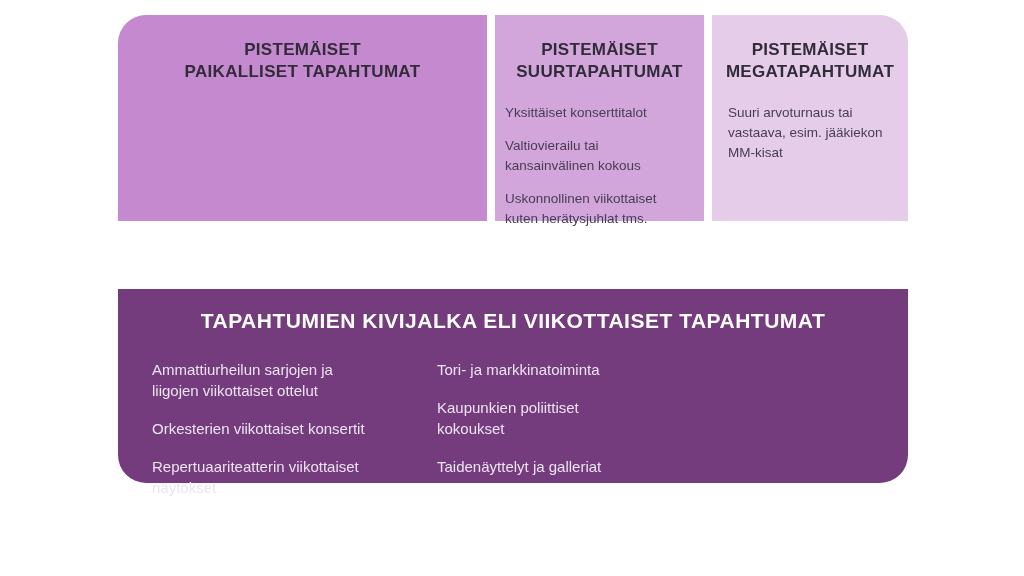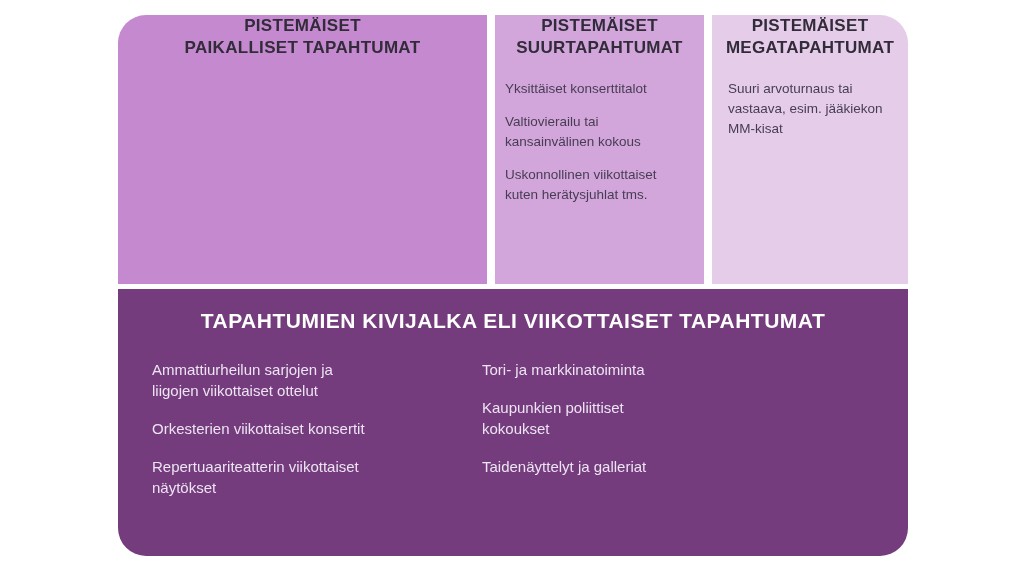--- a/index.html
+++ b/index.html
@@ -11,22 +11,23 @@
   #canvas {
     position: relative;
     width: 1024px;
     height: 576px;
     background: #ffffff;
     overflow: hidden;
   }
   .box {
     position: absolute;
     top: 15px;
-    height: 269px;
+    height: 206px;
     box-sizing: border-box;
+    padding-top: 24px;
   }
   #box1 {
     left: 118px;
     width: 369px;
     border-radius: 28px 0 0 0;
   }
   #box2 {
     left: 495px;
     width: 209px;
   }
@@ -55,40 +56,39 @@
   #box1 .box-items { padding: 20px 28px 0 52px; }
   #box2 .box-items { padding: 20px 8px 0 10px; }
   #box2 .box-items p { margin-bottom: 13px; }
   #box3 .box-items { padding: 20px 8px 0 16px; }
 
   #bottom-box {
     position: absolute;
     left: 118px;
     top: 289px;
     width: 790px;
-    height: 267px;
+    height: 194px;
     box-sizing: border-box;
     padding-top: 19px;
     border-radius: 0 0 28px 28px;
   }
   .bottom-title {
     margin: 0;
     text-align: center;
     font-size: 21px;
     line-height: 25px;
     font-weight: bold;
     letter-spacing: 0.5px;
     color: #ffffff;
   }
   .bottom-columns {
     display: flex;
     margin-top: 26px;
     padding-left: 34px;
     box-sizing: border-box;
-    gap: 45px;
   }
   .bottom-col { box-sizing: border-box; }
   #bottom-col-1 { width: 285px; }
   #bottom-col-2 { width: 234px; }
   #bottom-col-3 { width: 200px; }
   .bottom-col p {
     margin: 0 0 17px 0;
     font-size: 15px;
     line-height: 21px;
     color: #ece4f2;

